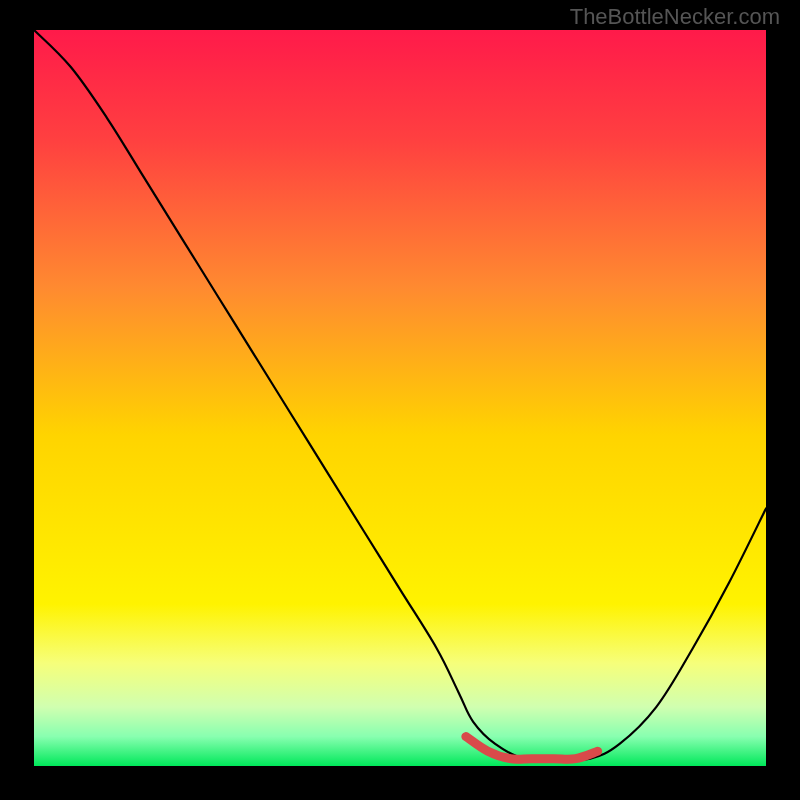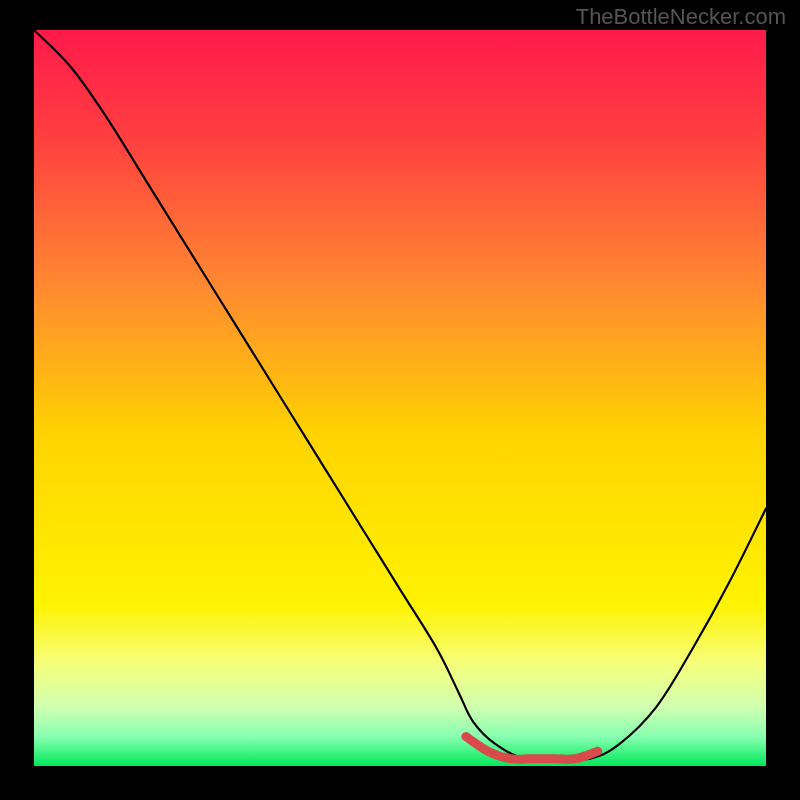--- a/index.html
+++ b/index.html
@@ -7,21 +7,21 @@
     padding: 0;
     background: #000;
     width: 800px;
     height: 800px;
     position: relative;
     font-family: Arial, sans-serif;
   }
   .watermark {
     position: absolute;
     top: 4px;
-    right: 14px;
+    right: 20px;
     color: #555;
     font-size: 22px;
     font-weight: 500;
     z-index: 10;
   }
   .chart-area {
     position: absolute;
     left: 34px;
     top: 30px;
     width: 732px;

